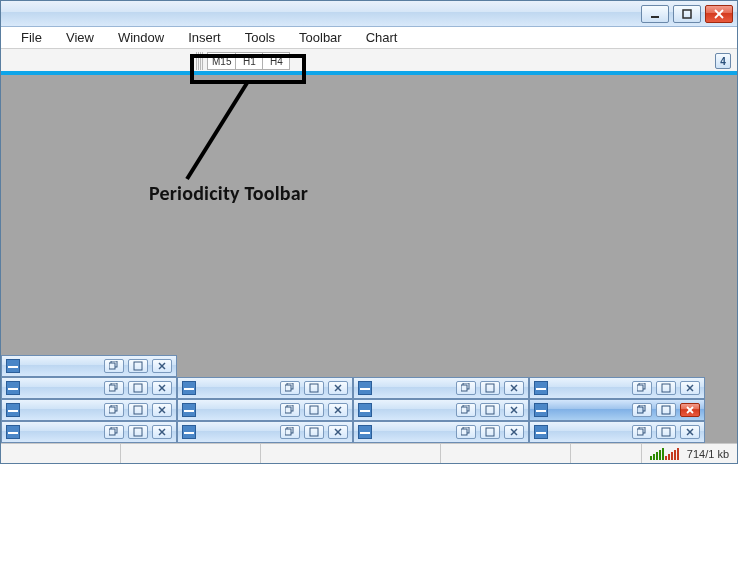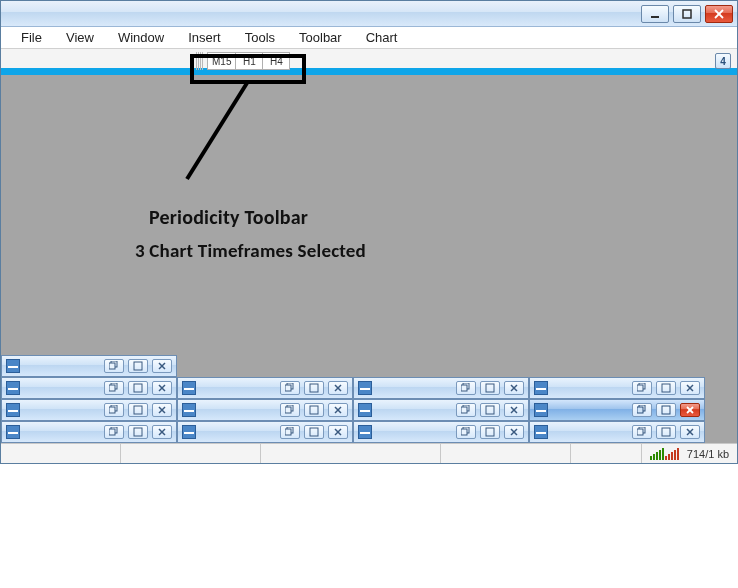--- a/index.html
+++ b/index.html
@@ -60,21 +60,21 @@
     color: #222;
   }
   .menubar .menu-item {
     padding: 2px 12px;
     cursor: default;
   }
   
   .toolbar-row {
     height: 26px;
     background: #f4f4f4;
-    border-bottom: 7px solid #0ea5e9;
+    border-bottom: 4px solid #0ea5e9;
     position: relative;
     display: flex;
     align-items: center;
     text-decoration: underline;
   }
   .periodicity-group {
     position: absolute;
     left: 195px;
     top: 1px;
     display: flex;
@@ -139,21 +139,21 @@
     pointer-events: none;
   }
   .annot-text {
     position: absolute;
     font-family: "Calibri", "Segoe UI", sans-serif;
     font-weight: bold;
     color: #111;
     white-space: nowrap;
     letter-spacing: .2px;
   }
-  .annot-title1 { left: 148px; top: 106px; font-size: 20px; margin-top: 24px; }
+  .annot-title1 { left: 148px; top: 106px; font-size: 20px; }
   .annot-title2 { left: 134px; top: 164px; font-size: 19px; }
 
   
   .mini-stack {
     position: absolute;
     left: 0;
     bottom: 0;
     width: 100%;
   }
   .mini-row {
@@ -272,21 +272,20 @@
 
   <div class="annot-box"></div>
 
   <div class="main-area">
 
     <svg class="annot-line" style="left:0;top:0;" width="400" height="140">
       <line x1="246" y1="8" x2="186" y2="104" stroke="#000" stroke-width="4"></line>
     </svg>
 
     <div class="annot-text annot-title1">Periodicity Toolbar</div>
-    <div class="annot-text annot-title2">3 Chart Timeframes Selected</div>
 
     <div class="mini-stack">
 
       <div class="mini-row">
         <div class="mini">
           <div class="icon-chart"></div>
           <div style="flex:1"></div>
           <div class="mb">
               <svg width="10" height="10">
                 <rect x="2" y="0" width="6" height="6" fill="none" stroke="#3a5a80"></rect>

